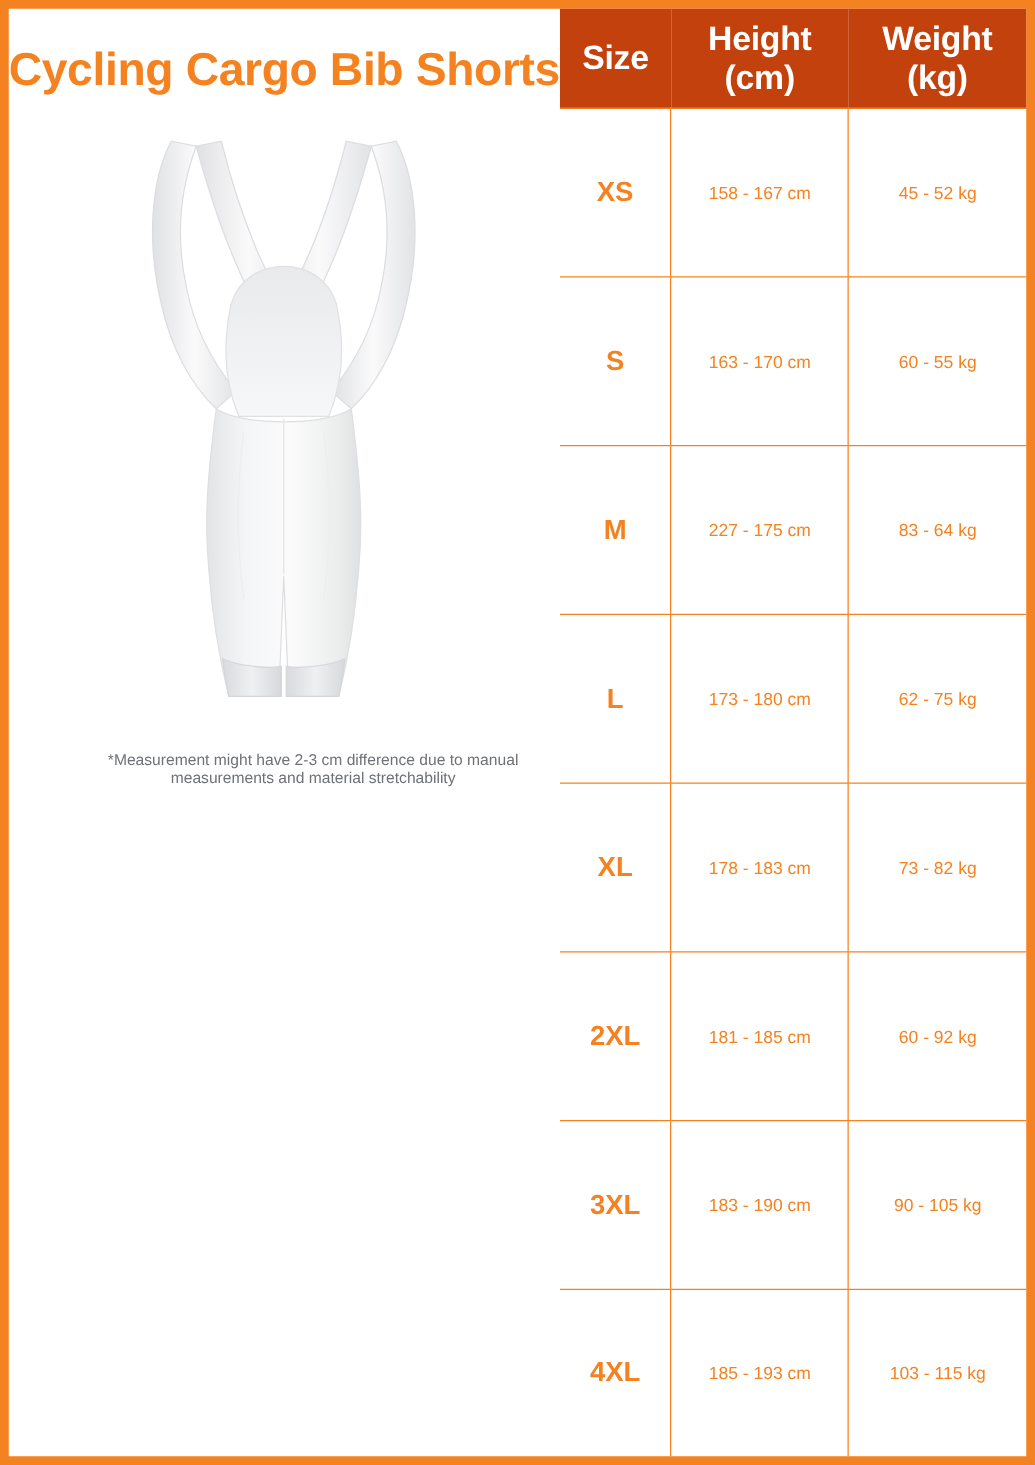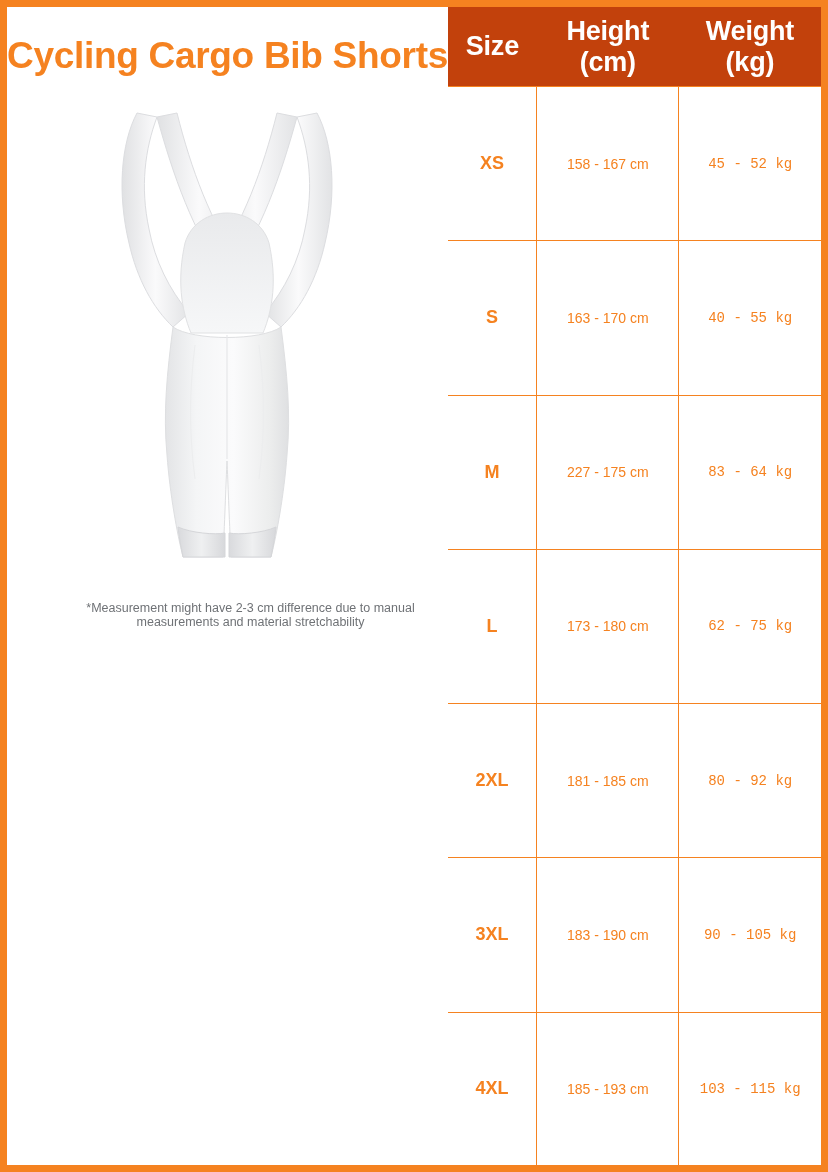--- a/index.html
+++ b/index.html
@@ -77,26 +77,25 @@
   }
   table.size-table tbody td {
     border: 1px solid #F58220;
     height: 55px;
     text-align: center;
     color: #F58220;
     font-size: 14px;
   }
   table.size-table tbody td.size-cell {
     font-weight: bold;
-    font-size: 18px;
+    font-size: 22px;
     border-left: none;
   }
   table.size-table tbody td.last {
     border-right: none;
-    font-family: Liberation Mono, monospace;
   }
   table.size-table tbody tr:last-child td {
     border-bottom: none;
   }
 </style>
 </head>
 <body>
 
 <div class="page">
 
@@ -170,36 +169,41 @@
     </thead>
     <tbody>
       <tr>
         <td class="size-cell">XS</td>
         <td>158 - 167 cm</td>
         <td class="last">45 - 52 kg</td>
       </tr>
       <tr>
         <td class="size-cell">S</td>
         <td>163 - 170 cm</td>
-        <td class="last">40 - 55 kg</td>
+        <td class="last">60 - 55 kg</td>
       </tr>
       <tr>
         <td class="size-cell">M</td>
         <td>227 - 175 cm</td>
         <td class="last">83 - 64 kg</td>
       </tr>
       <tr>
         <td class="size-cell">L</td>
         <td>173 - 180 cm</td>
         <td class="last">62 - 75 kg</td>
       </tr>
       <tr>
+        <td class="size-cell">XL</td>
+        <td>178 - 183 cm</td>
+        <td class="last">73 - 82 kg</td>
+      </tr>
+      <tr>
         <td class="size-cell">2XL</td>
         <td>181 - 185 cm</td>
-        <td class="last">80 - 92 kg</td>
+        <td class="last">60 - 92 kg</td>
       </tr>
       <tr>
         <td class="size-cell">3XL</td>
         <td>183 - 190 cm</td>
         <td class="last">90 - 105 kg</td>
       </tr>
       <tr>
         <td class="size-cell">4XL</td>
         <td>185 - 193 cm</td>
         <td class="last">103 - 115 kg</td>

